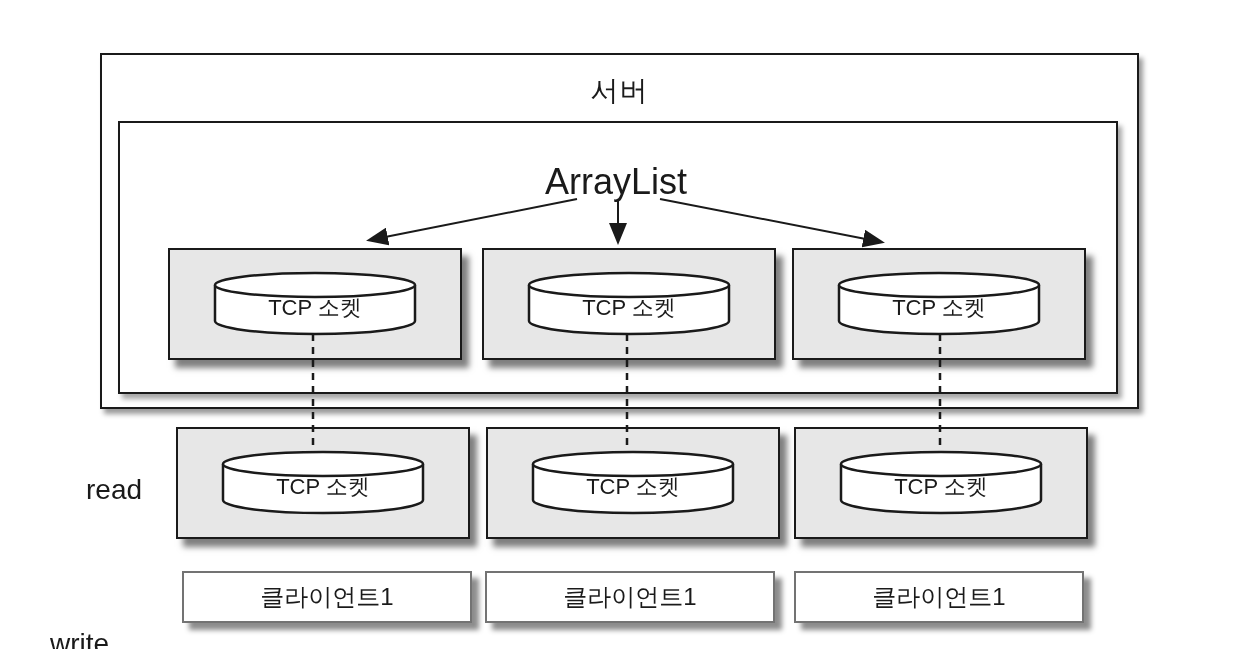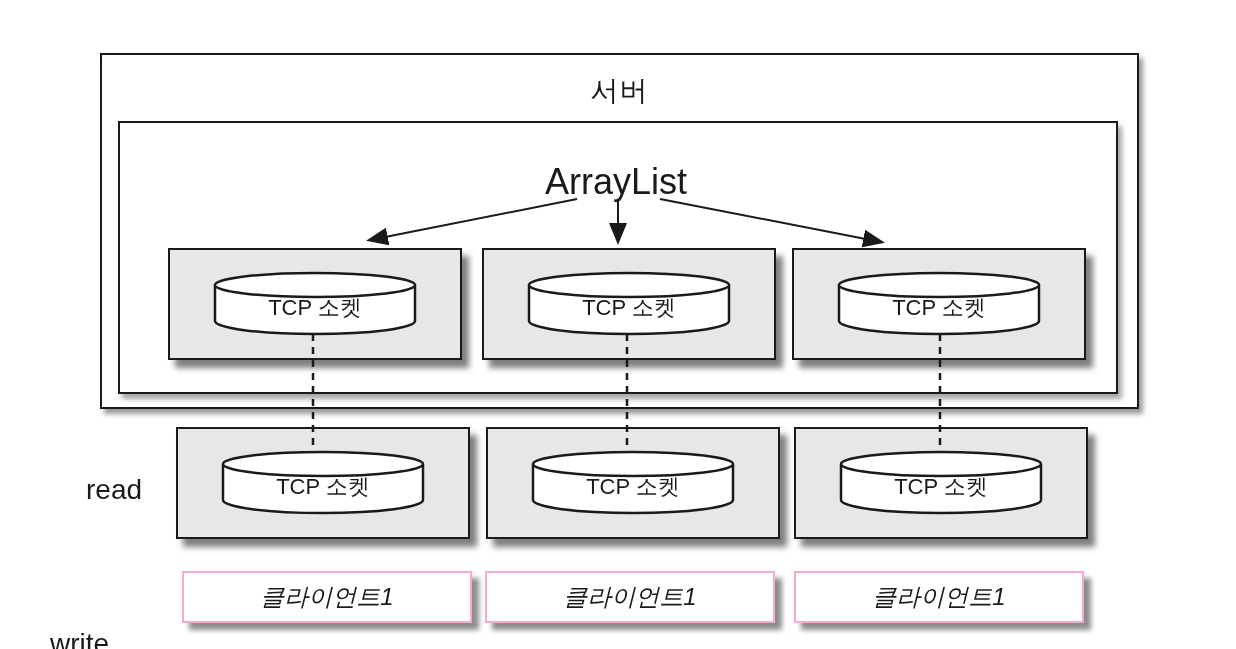--- a/index.html
+++ b/index.html
@@ -67,28 +67,27 @@
   .cyl-text {
     font-size: 22px;
     fill: #1a1a1a;
     font-family: "Liberation Sans", "DejaVu Sans", sans-serif;
   }
 
   
   .client-box {
     top: 571px; width: 286px; height: 48px;
     background: #ffffff;
-    border: 2px solid #f9a8d4;
+    border: 2px solid #737373;
     box-shadow: 7px 7px 5px rgba(0,0,0,0.45);
     display: flex;
     align-items: center;
     justify-content: center;
     font-size: 24px;
     z-index: 4;
-    font-style: italic;
   }
   .client-box.c1 { left: 182px; }
   .client-box.c2 { left: 485px; }
   .client-box.c3 { left: 794px; }
 
   
   .side-label {
     font-size: 28px;
     z-index: 3;
   }

